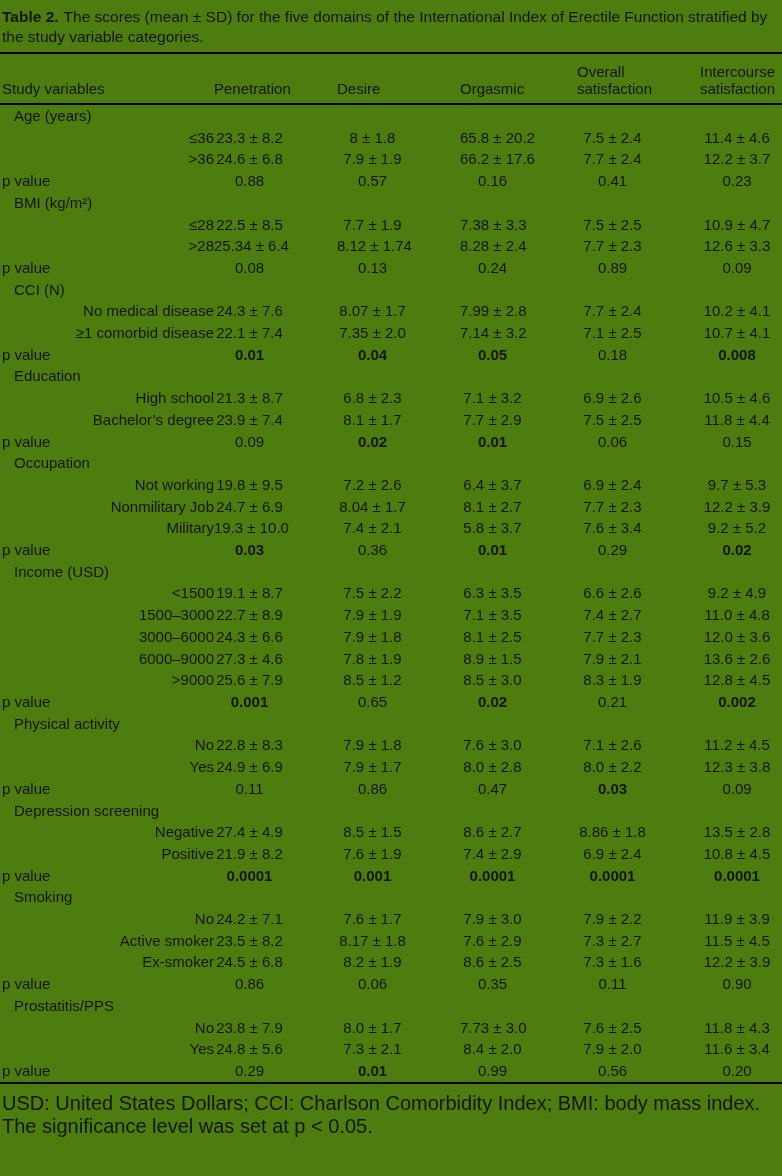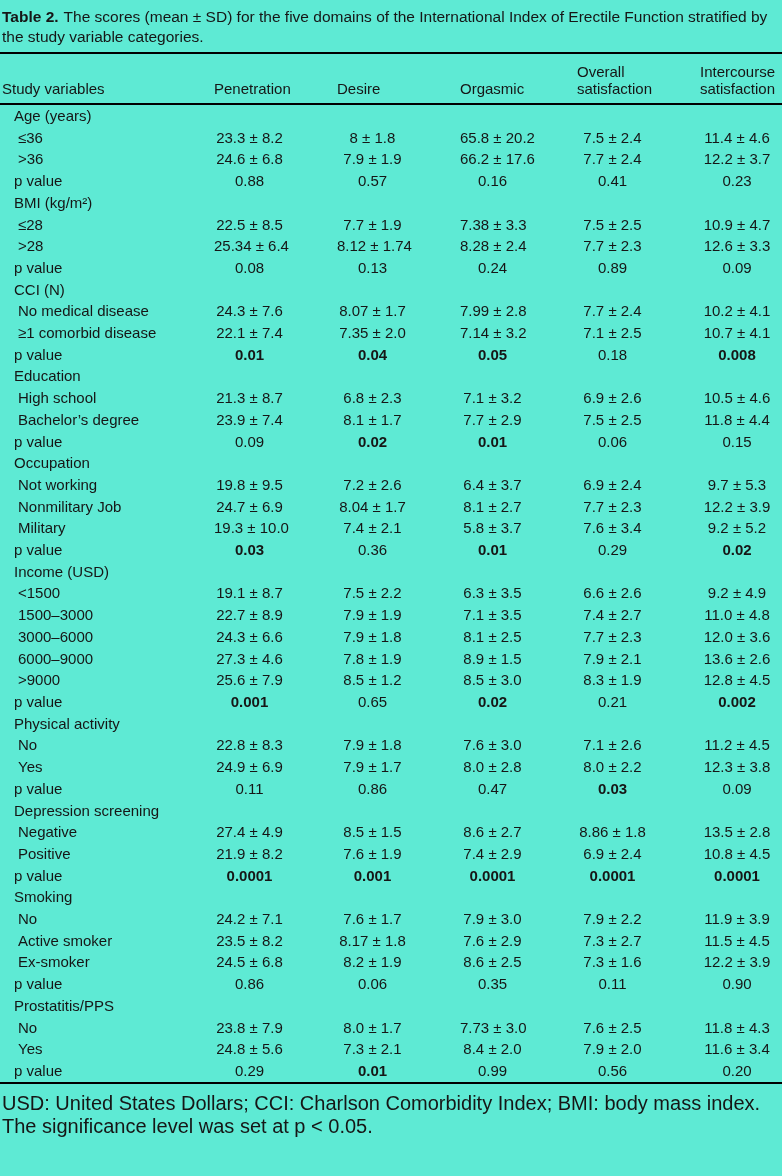--- a/index.html
+++ b/index.html
@@ -7,21 +7,21 @@
     padding: 0;
     background: #ffffff;
     color: #161616;
     font-family: "Liberation Sans", "DejaVu Sans", sans-serif;
   }
   .page {
     width: 782px;
     height: 1176px;
     box-sizing: border-box;
     overflow: hidden;
-    background: #5eead4;
+    background: #4d7c0f;
   }
   .caption {
     margin: 0;
     padding: 7px 4px 0 2px;
     font-size: 15.5px;
     line-height: 20px;
     max-width: 772px;
   }
   .caption b { margin-right: 5px; }
   table.iief {
@@ -48,22 +48,22 @@
     border-bottom: 2px solid #000;
   }
   thead th.first { padding-left: 2px; }
   tbody td {
     padding: 0;
     line-height: 21.7px;
     white-space: nowrap;
     font-size: 15px;
   }
   td.section { padding-left: 14px; }
-  td.rowlabel { padding-left: 18px; }
-  td.plabel  { padding-left: 14px; }
+  td.rowlabel { padding-left: 18px; text-align: right; }
+  td.plabel  { padding-left: 2px; }
   td.val {
     text-align: center;
     padding-right: 52px;
   }
   td.val.last { padding-right: 8px; }
   .bold { font-weight: bold; }
   .footnotes {
     padding: 8px 2px 0 2px;
     font-size: 20px;
     line-height: 23px;

